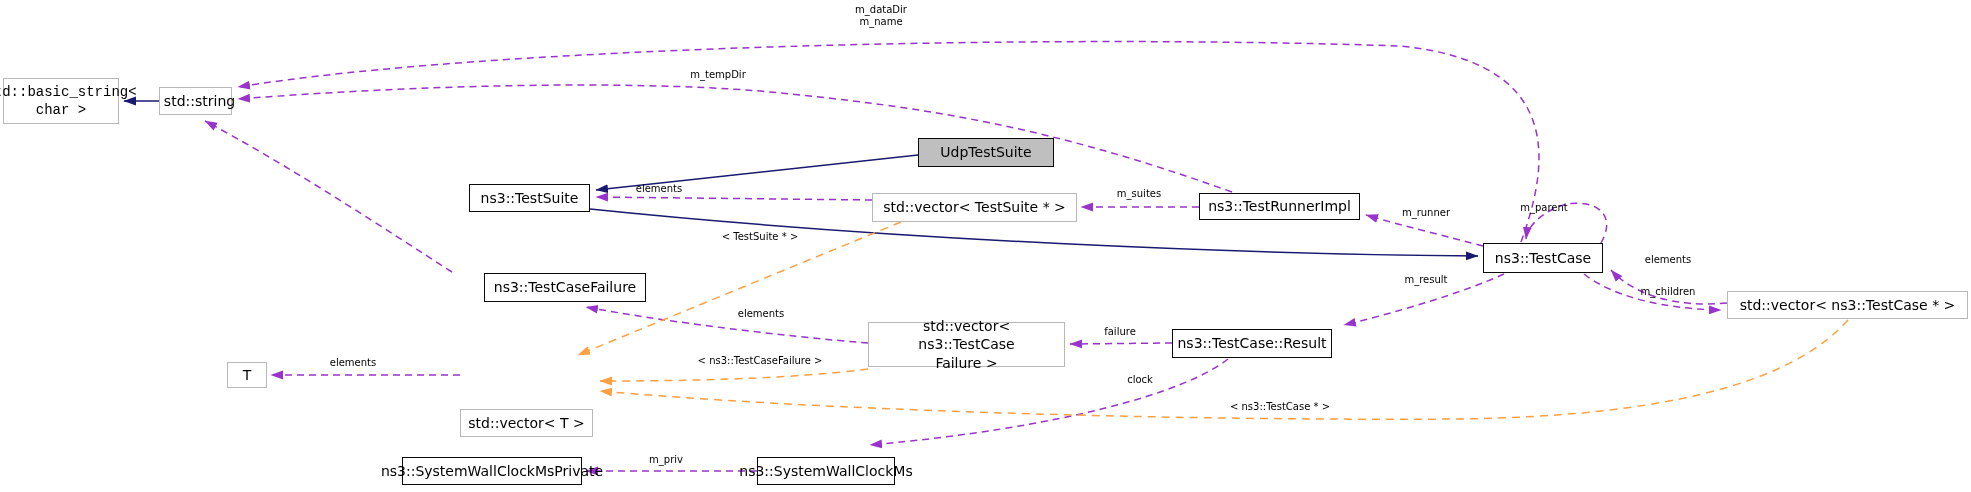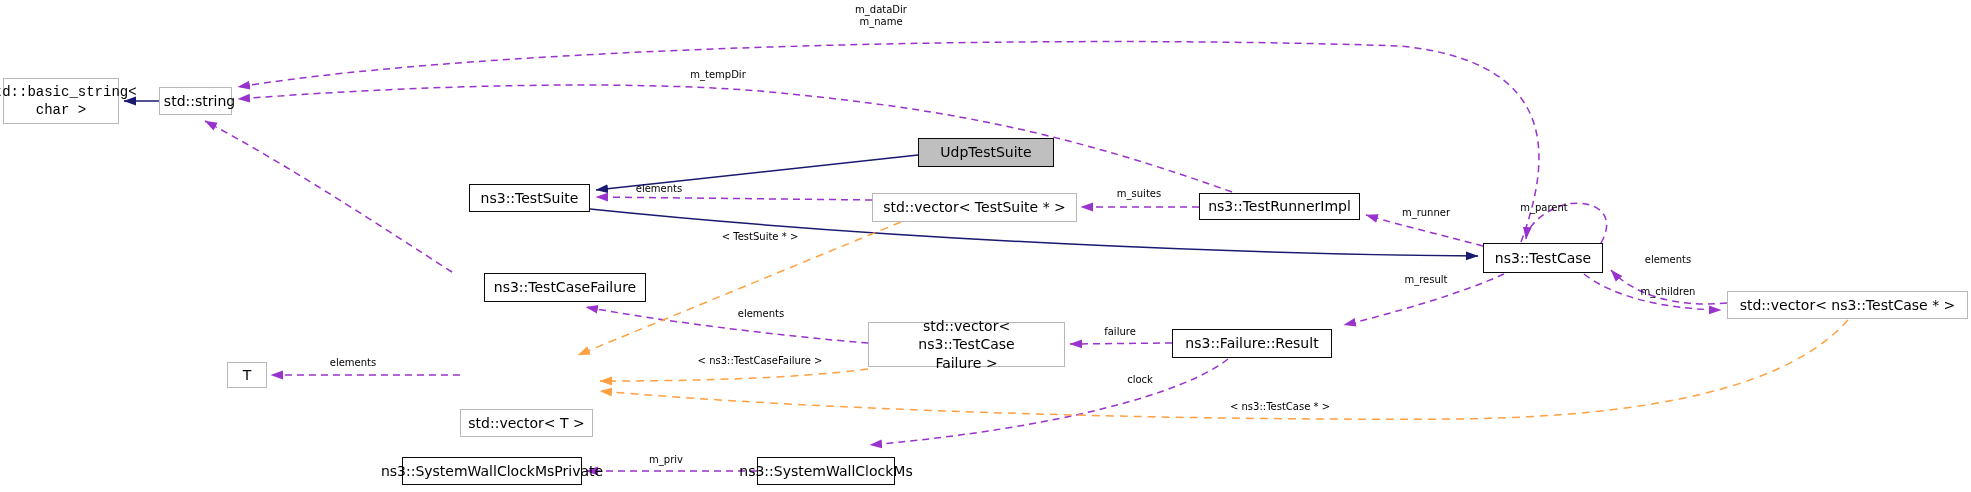--- a/index.html
+++ b/index.html
@@ -69,21 +69,21 @@
   <div class="node external" style="left:159px; top:87px;  width:73px;  height:28px;padding-left:12px;">std::string</div>
   <div class="node highlight" style="left:918px; top:138px; width:136px; height:29px;">UdpTestSuite</div>
   <div class="node internal" style="left:469px; top:184px; width:121px; height:28px;">ns3::TestSuite</div>
   <div class="node external" style="left:872px; top:193px; width:205px; height:29px;">std::vector&lt; TestSuite * &gt;</div>
   <div class="node internal" style="left:1199px;top:193px; width:161px; height:27px;">ns3::TestRunnerImpl</div>
   <div class="node internal" style="left:1483px;top:243px; width:120px; height:30px;">ns3::TestCase</div>
   <div class="node external" style="left:1727px;top:291px; width:241px; height:28px;">std::vector&lt; ns3::TestCase * &gt;</div>
   <div class="node internal" style="left:448px; top:273px; width:162px; height:29px;margin-left:36px;">ns3::TestCaseFailure</div>
   <div class="node external" style="left:868px; top:322px; width:197px; height:45px;">std::vector&lt; ns3::TestCase
 Failure &gt;</div>
-  <div class="node internal" style="left:1172px;top:329px; width:160px; height:29px;">ns3::Failure::Result</div>
+  <div class="node internal" style="left:1172px;top:329px; width:160px; height:29px;">ns3::TestCase::Result</div>
   <div class="node external" style="left:227px; top:362px; width:40px;  height:26px;">T</div>
   <div class="node external" style="left:460px; top:361px; width:133px; height:28px;margin-top:48px;">std::vector&lt; T &gt;</div>
   <div class="node internal" style="left:402px; top:457px; width:180px; height:28px;">ns3::SystemWallClockMsPrivate</div>
   <div class="node internal" style="left:757px; top:457px; width:138px; height:28px;">ns3::SystemWallClockMs</div>
 
   <div class="elabel" style="left:881px;  top:4px;">m_dataDir
 m_name</div>
   <div class="elabel" style="left:718px;  top:69px;">m_tempDir</div>
   <div class="elabel" style="left:659px;  top:183px;">elements</div>
   <div class="elabel" style="left:1139px; top:188px;">m_suites</div>

